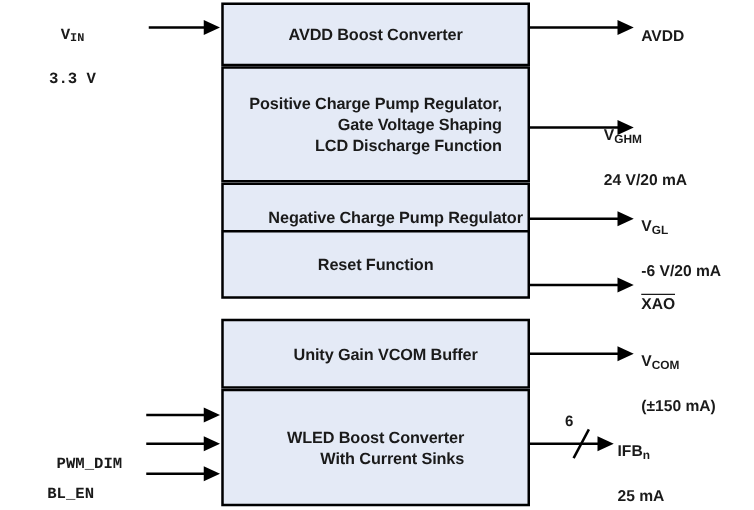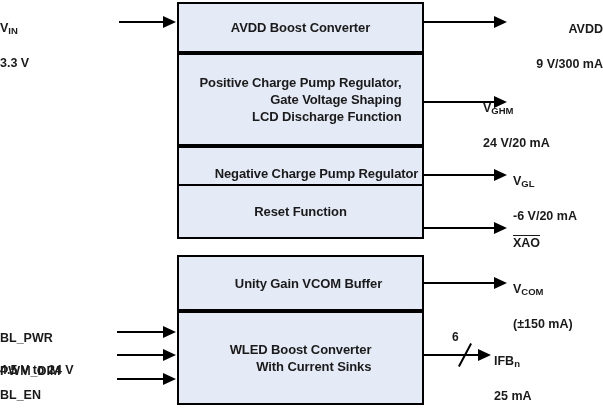--- a/index.html
+++ b/index.html
@@ -55,21 +55,21 @@
 
   
   .port {
     position: absolute;
     font-size: 12.5px;
     font-weight: bold;
     color: #1a1a1a;
     line-height: 16px;
     white-space: pre-line;
   }
-  .port.left  { text-align: left; }
+  .port.left  { text-align: center; font-family: Liberation Mono, monospace; }
   .port.right { text-align: left; }
   .sub  { font-size: 9.5px; vertical-align: -0.22em; font-weight: bold; }
   .ovl  { border-top: 1.7px solid #1a1a1a; padding-top: 0px; display: inline-block; line-height: 15px;}
 
   
   .bus-slash {
     position: absolute;
     width: 2px;
     height: 26px;
     background: #000000;
@@ -144,36 +144,31 @@
   <div class="wire" style="left:424px; top:354px; width:57px;"></div>
   <div class="arrowhead" style="left:478px; top:349px;"></div>
   <div class="bus-slash" style="left:464px; top:342px;"></div>
   <div class="bus-count" style="left:452px; top:330px;">6</div>
 
   <div class="port left" style="left:0px; top:4px; width:116px;">
     <div><span>V</span><span class="sub">IN</span></div>
     <div>3.3 V</div>
   </div>
 
-  <div class="port left" style="left:0px; top:314px; width:113px;">
-    <div>BL_PWR</div>
-    <div>4.5 V to 24 V</div>
-  </div>
 
-  <div class="port left" style="left:0px; top:347px; width:113px;">
+  <div class="port left" style="left:0px; top:347px; width:113px;padding-left:15px;">
     <div>PWM_DIM</div>
   </div>
 
   <div class="port left" style="left:0px; top:371px; width:113px;">
     <div>BL_EN</div>
   </div>
 
-  <div class="port right" style="left:513px; top:5px; width:90px;text-align:right;">
+  <div class="port right" style="left:513px; top:5px; width:90px;">
     <div><span>AVDD</span><span class="sub"></span></div>
-    <div>9 V/300 mA</div>
   </div>
 
   <div class="port right" style="left:483px; top:84px; width:90px;">
     <div><span>V</span><span class="sub">GHM</span></div>
     <div>24 V/20 mA</div>
   </div>
 
   <div class="port right" style="left:513px; top:157px; width:90px;">
     <div><span>V</span><span class="sub">GL</span></div>
     <div>-6 V/20 mA</div>

